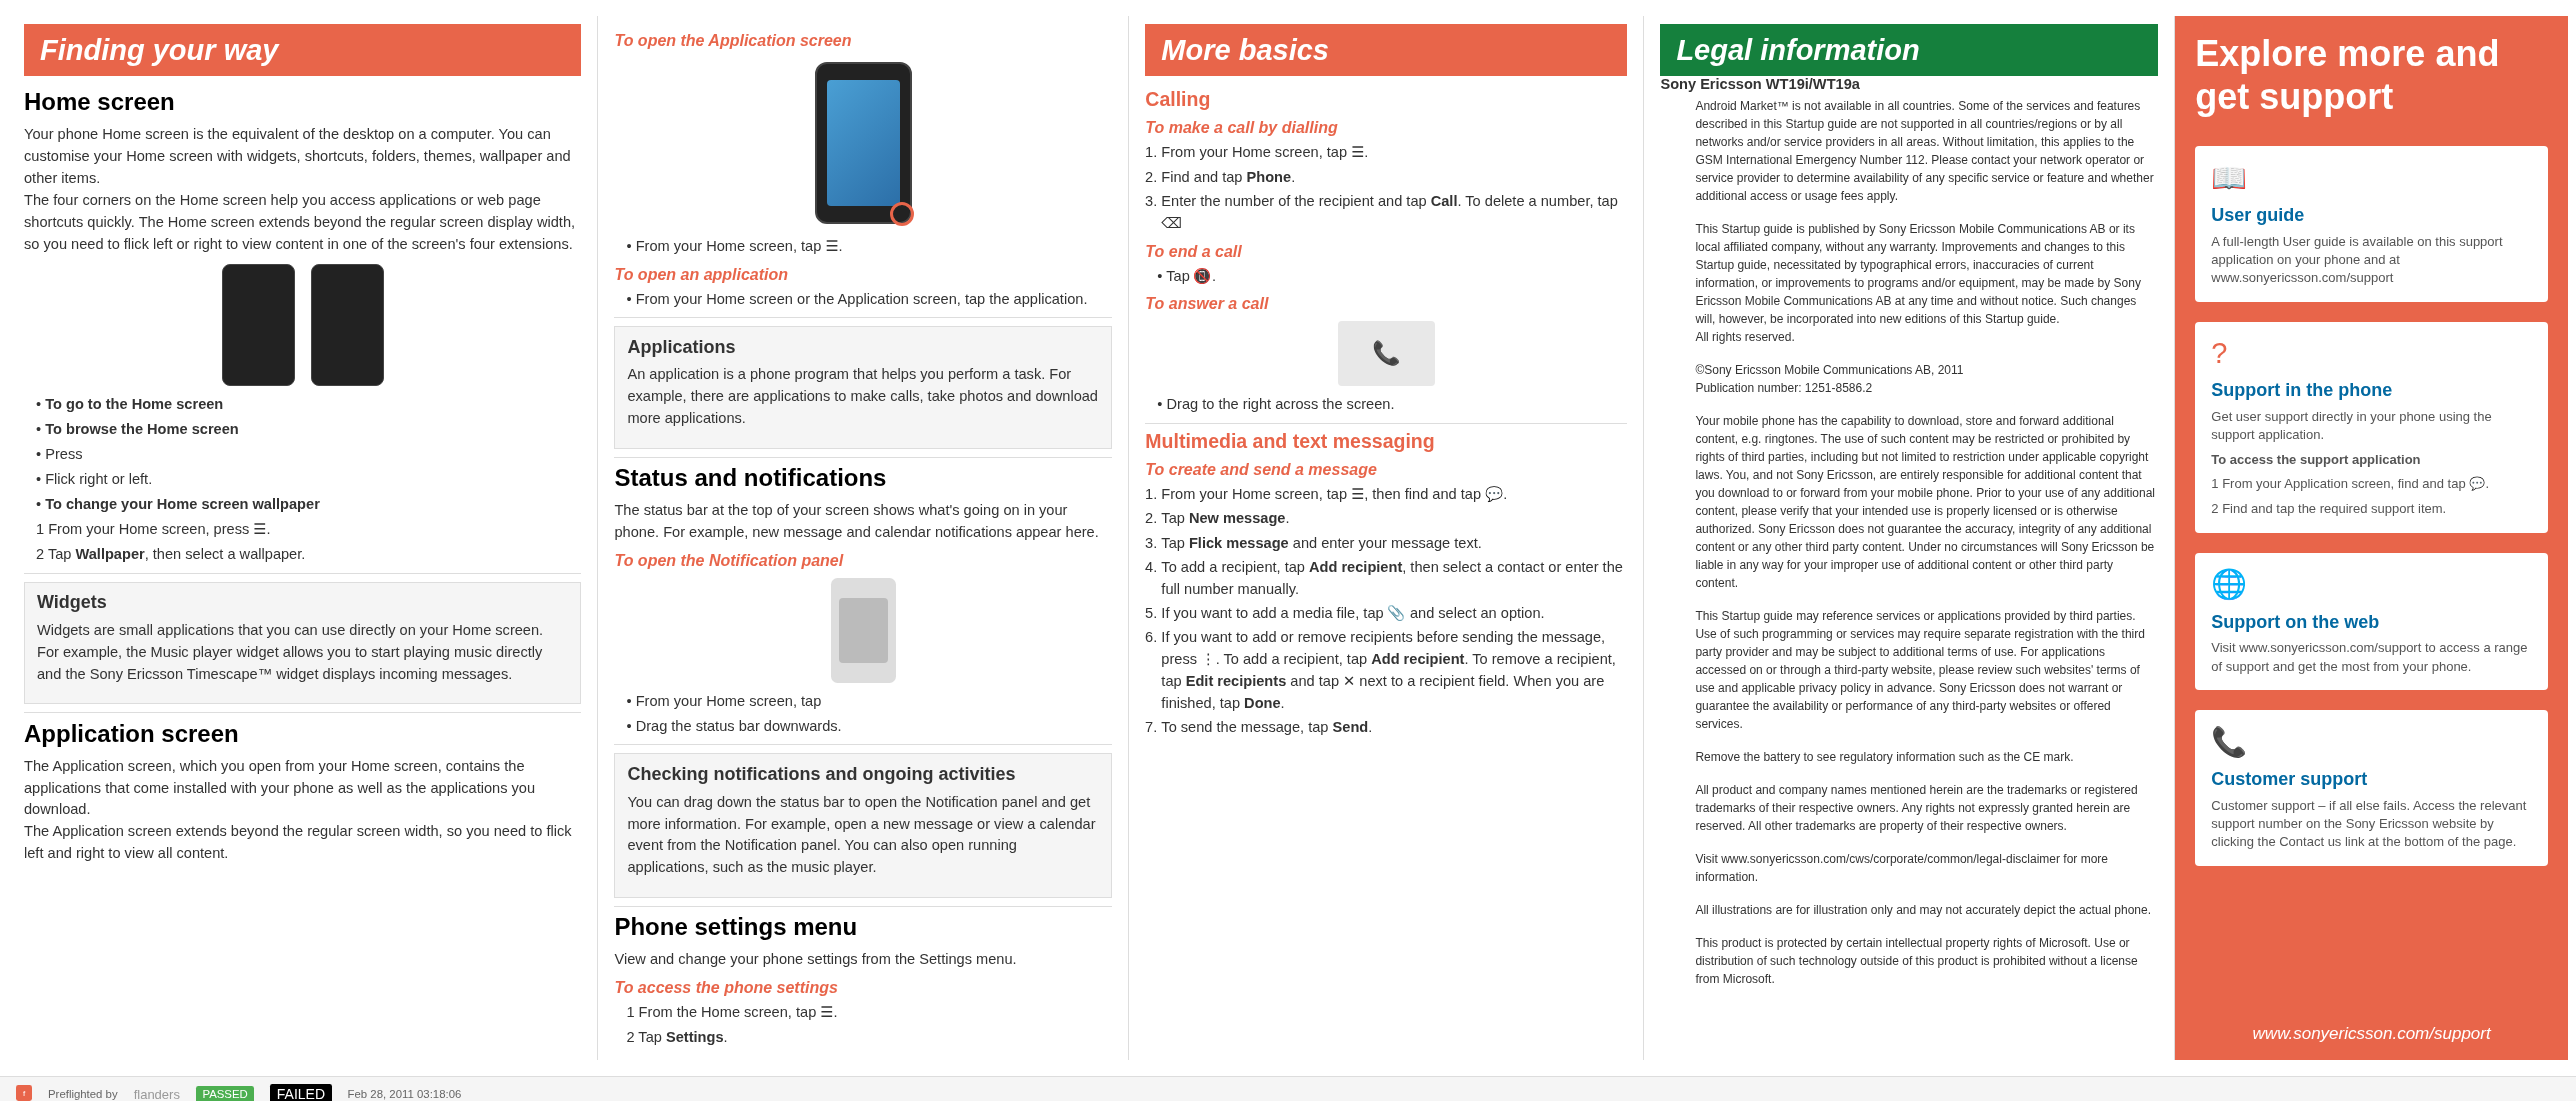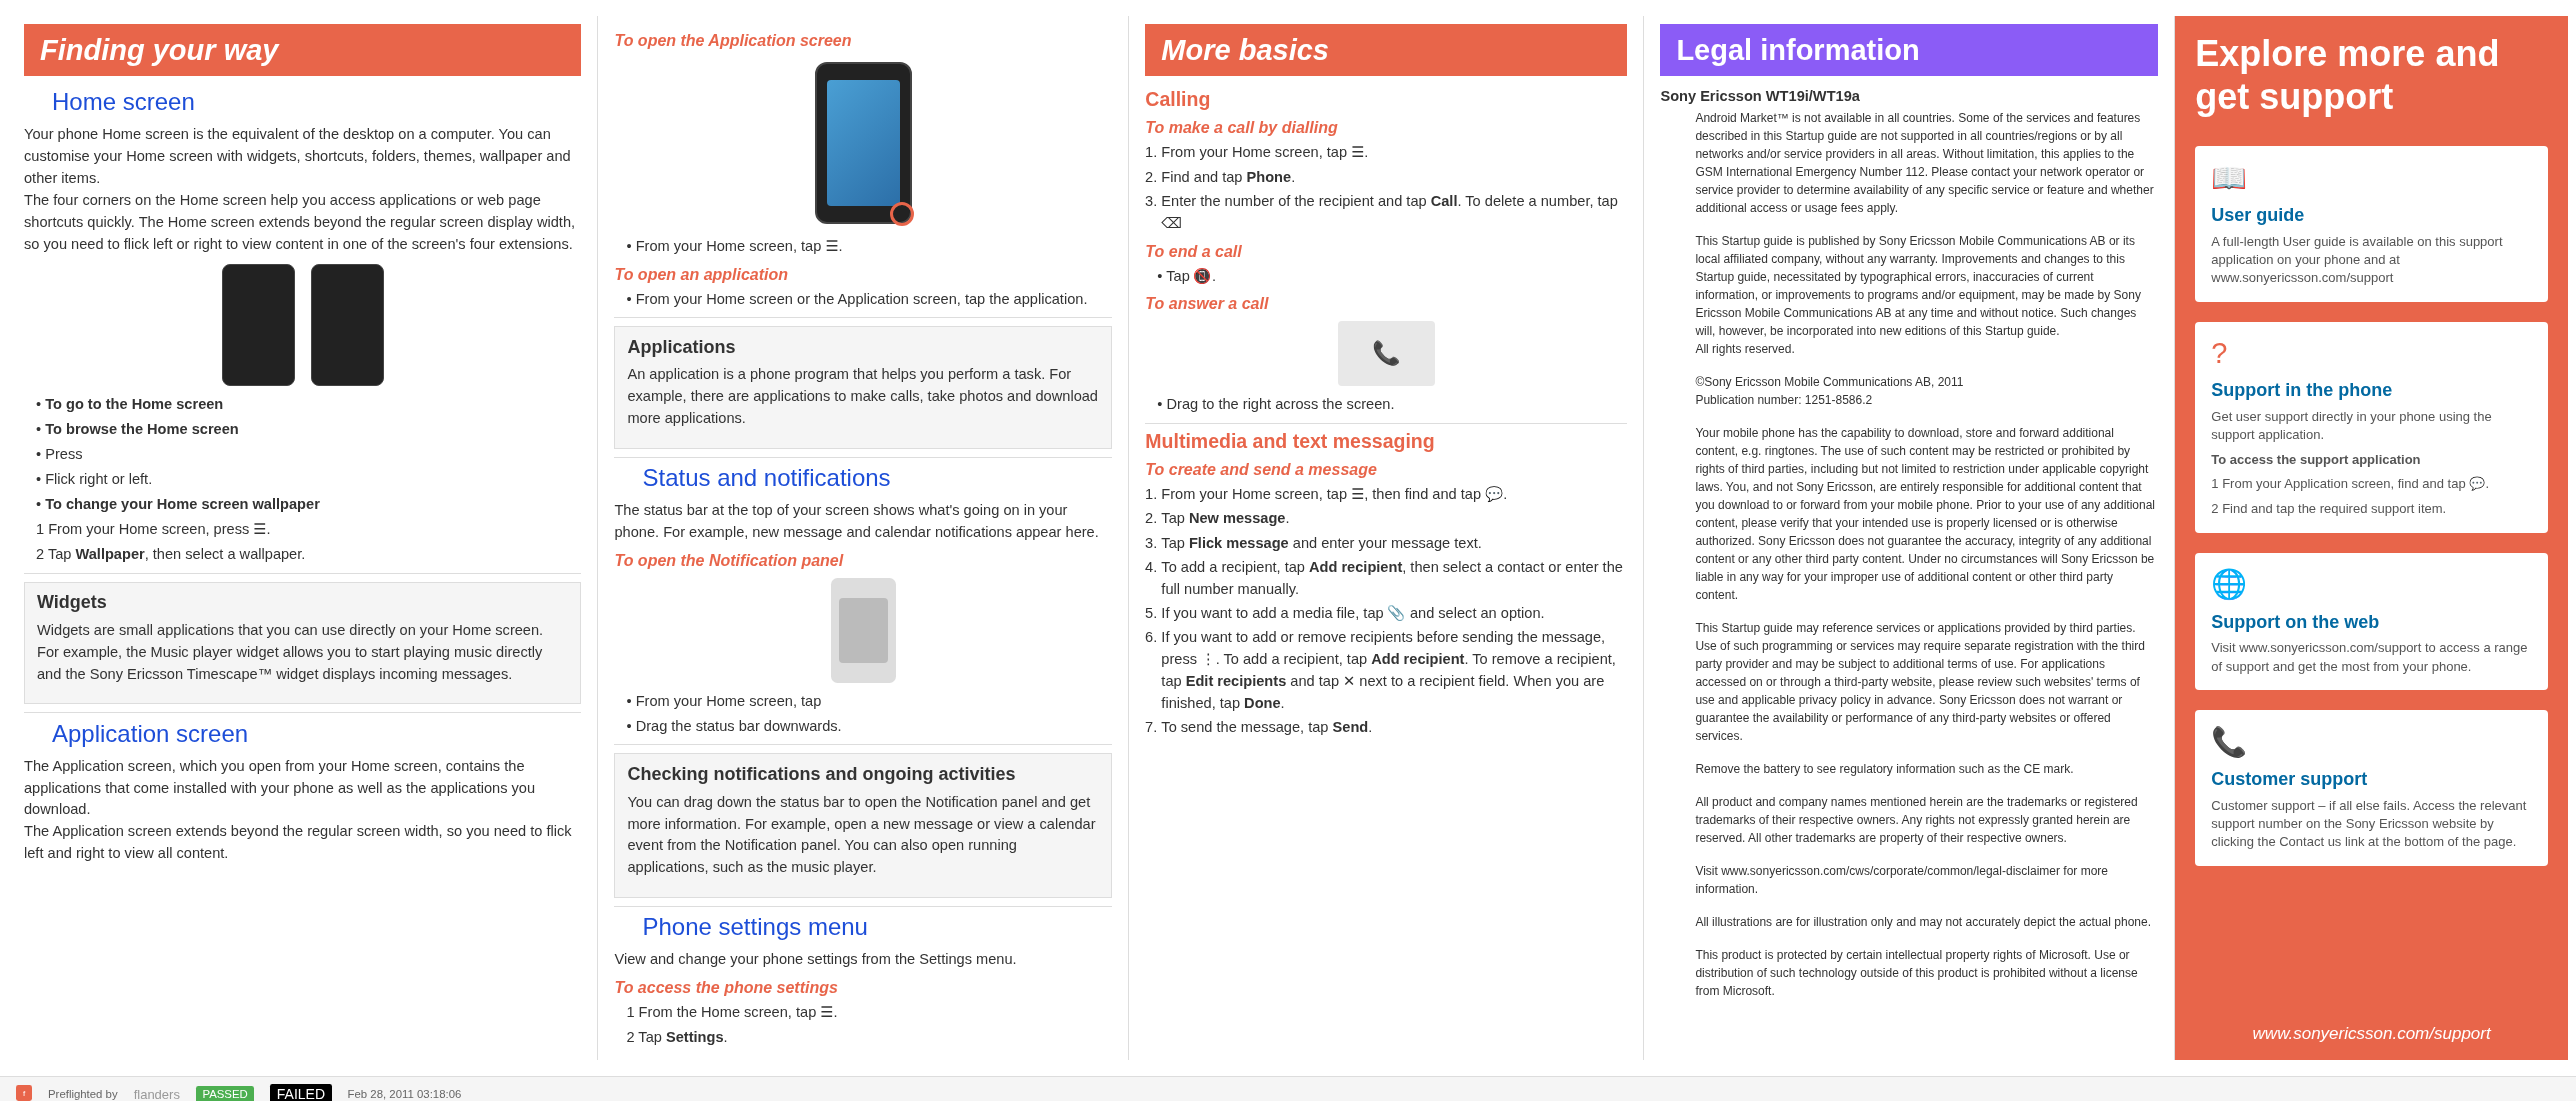--- a/index.html
+++ b/index.html
@@ -32,24 +32,23 @@
       color: white;
       font-size: 29px;
       font-weight: bold;
       padding: 9.7px 16px;
       margin-bottom: 12px;
       font-style: italic;
     }
 
     .section-heading {
       font-size: 24px;
-      font-weight: normal;
-      color: #1d4ed8;
+      font-weight: bold;
+      color: #000000;
       margin-bottom: 8px;
-      margin-left: 28px;
     }
 
     .body-text {
       font-size: 14.6px;
       line-height: 1.5;
       color: #333;
       margin-bottom: 8px;
     }
 
     .highlight-box {
@@ -167,26 +166,26 @@
     }
 
     
     .panel-legal {
       width: 568px;
       padding: 8px 16px;
       border-right: 0.8px solid #ddd;
     }
 
     .panel-legal-title {
-      background: #8b5cf6;
+      background: #15803d;
       color: white;
       font-size: 29px;
       font-weight: bold;
       padding: 9.7px 16px;
-      margin-bottom: 12px;
+      font-style: italic;
     }
 
     .legal-text {
       font-size: 12px;
       line-height: 1.5;
       color: #333;
       margin-left: 35px;
     }
 
     .legal-subtitle {

